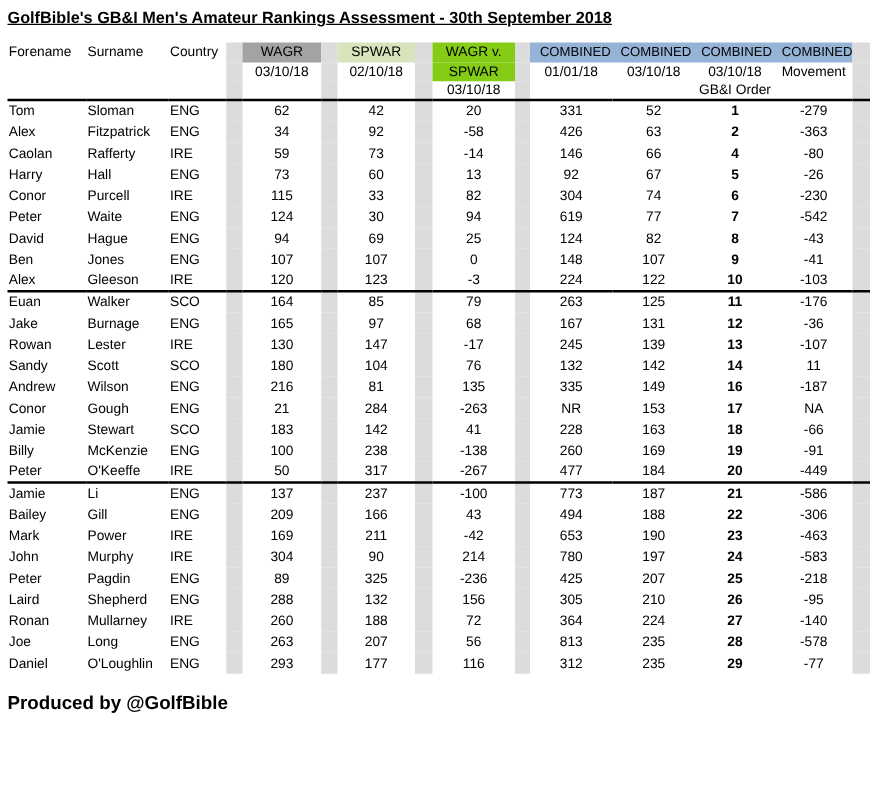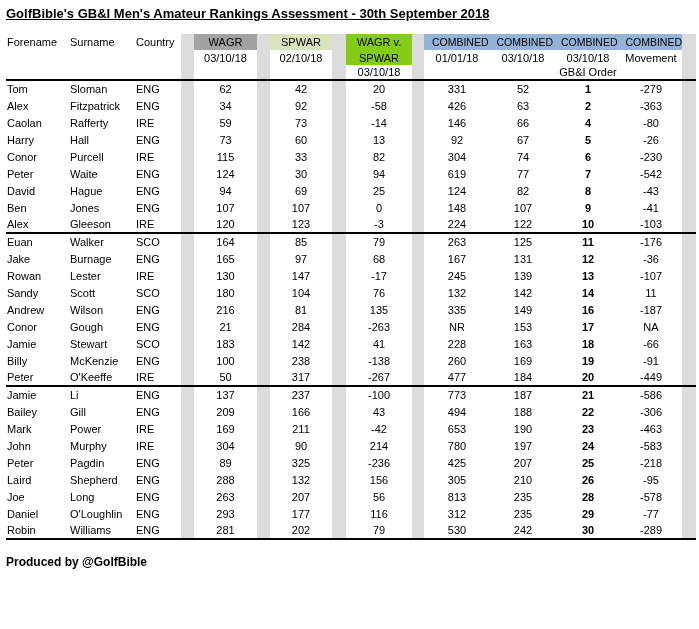--- a/index.html
+++ b/index.html
@@ -27,21 +27,21 @@
   .gap{background:#DCDCDC;}
   .yellow{background:#a3a3a3;}
   .green{background:#D8E4BC;}
   .peach{background:#84cc16;}
   .blue{background:#95B3D7;}
   .combined-bar{display:flex;width:100%;}
   .combined-bar span{flex:1 1 0;text-align:right;font-size:10.5px;}
   thead tr.h3 th{border-bottom:2px solid #000;}
   tbody tr.group-end td{border-bottom:2px solid #000;}
   .order{font-weight:bold;}
-  .footer{font-size:12px;font-weight:bold;margin-top:15px;}
+  .footer{font-size:15px;font-weight:bold;margin-top:15px;}
 </style>
 </head>
 <body>
 
 <div class="page">
   <div class="title">GolfBible's GB&amp;I Men's Amateur Rankings Assessment - 30th September 2018</div>
 
   <table>
     <colgroup>
       <col style="width:63px">
@@ -520,20 +520,37 @@
           <td class="gap"></td>
           <td class="num">156</td>
           <td class="gap"></td>
           <td class="num">305</td>
           <td class="num">210</td>
           <td class="num order">26</td>
           <td class="num">-95</td>
           <td class="gap"></td>
         </tr>
         <tr>
+          <td class="name">Ronan</td>
+          <td class="name">Mullarney</td>
+          <td class="name">IRE</td>
+          <td class="gap"></td>
+          <td class="num">260</td>
+          <td class="gap"></td>
+          <td class="num">188</td>
+          <td class="gap"></td>
+          <td class="num">72</td>
+          <td class="gap"></td>
+          <td class="num">364</td>
+          <td class="num">224</td>
+          <td class="num order">27</td>
+          <td class="num">-140</td>
+          <td class="gap"></td>
+        </tr>
+        <tr>
           <td class="name">Joe</td>
           <td class="name">Long</td>
           <td class="name">ENG</td>
           <td class="gap"></td>
           <td class="num">263</td>
           <td class="gap"></td>
           <td class="num">207</td>
           <td class="gap"></td>
           <td class="num">56</td>
           <td class="gap"></td>
@@ -551,36 +568,19 @@
           <td class="num">293</td>
           <td class="gap"></td>
           <td class="num">177</td>
           <td class="gap"></td>
           <td class="num">116</td>
           <td class="gap"></td>
           <td class="num">312</td>
           <td class="num">235</td>
           <td class="num order">29</td>
           <td class="num">-77</td>
-          <td class="gap"></td>
-        </tr>
-        <tr class="group-end">
-          <td class="name">Robin</td>
-          <td class="name">Williams</td>
-          <td class="name">ENG</td>
-          <td class="gap"></td>
-          <td class="num">281</td>
-          <td class="gap"></td>
-          <td class="num">202</td>
-          <td class="gap"></td>
-          <td class="num">79</td>
-          <td class="gap"></td>
-          <td class="num">530</td>
-          <td class="num">242</td>
-          <td class="num order">30</td>
-          <td class="num">-289</td>
           <td class="gap"></td>
         </tr>
       </tbody>
   </table>
 
   <div class="footer">Produced by @GolfBible</div>
 </div>
 
 </body></html>

